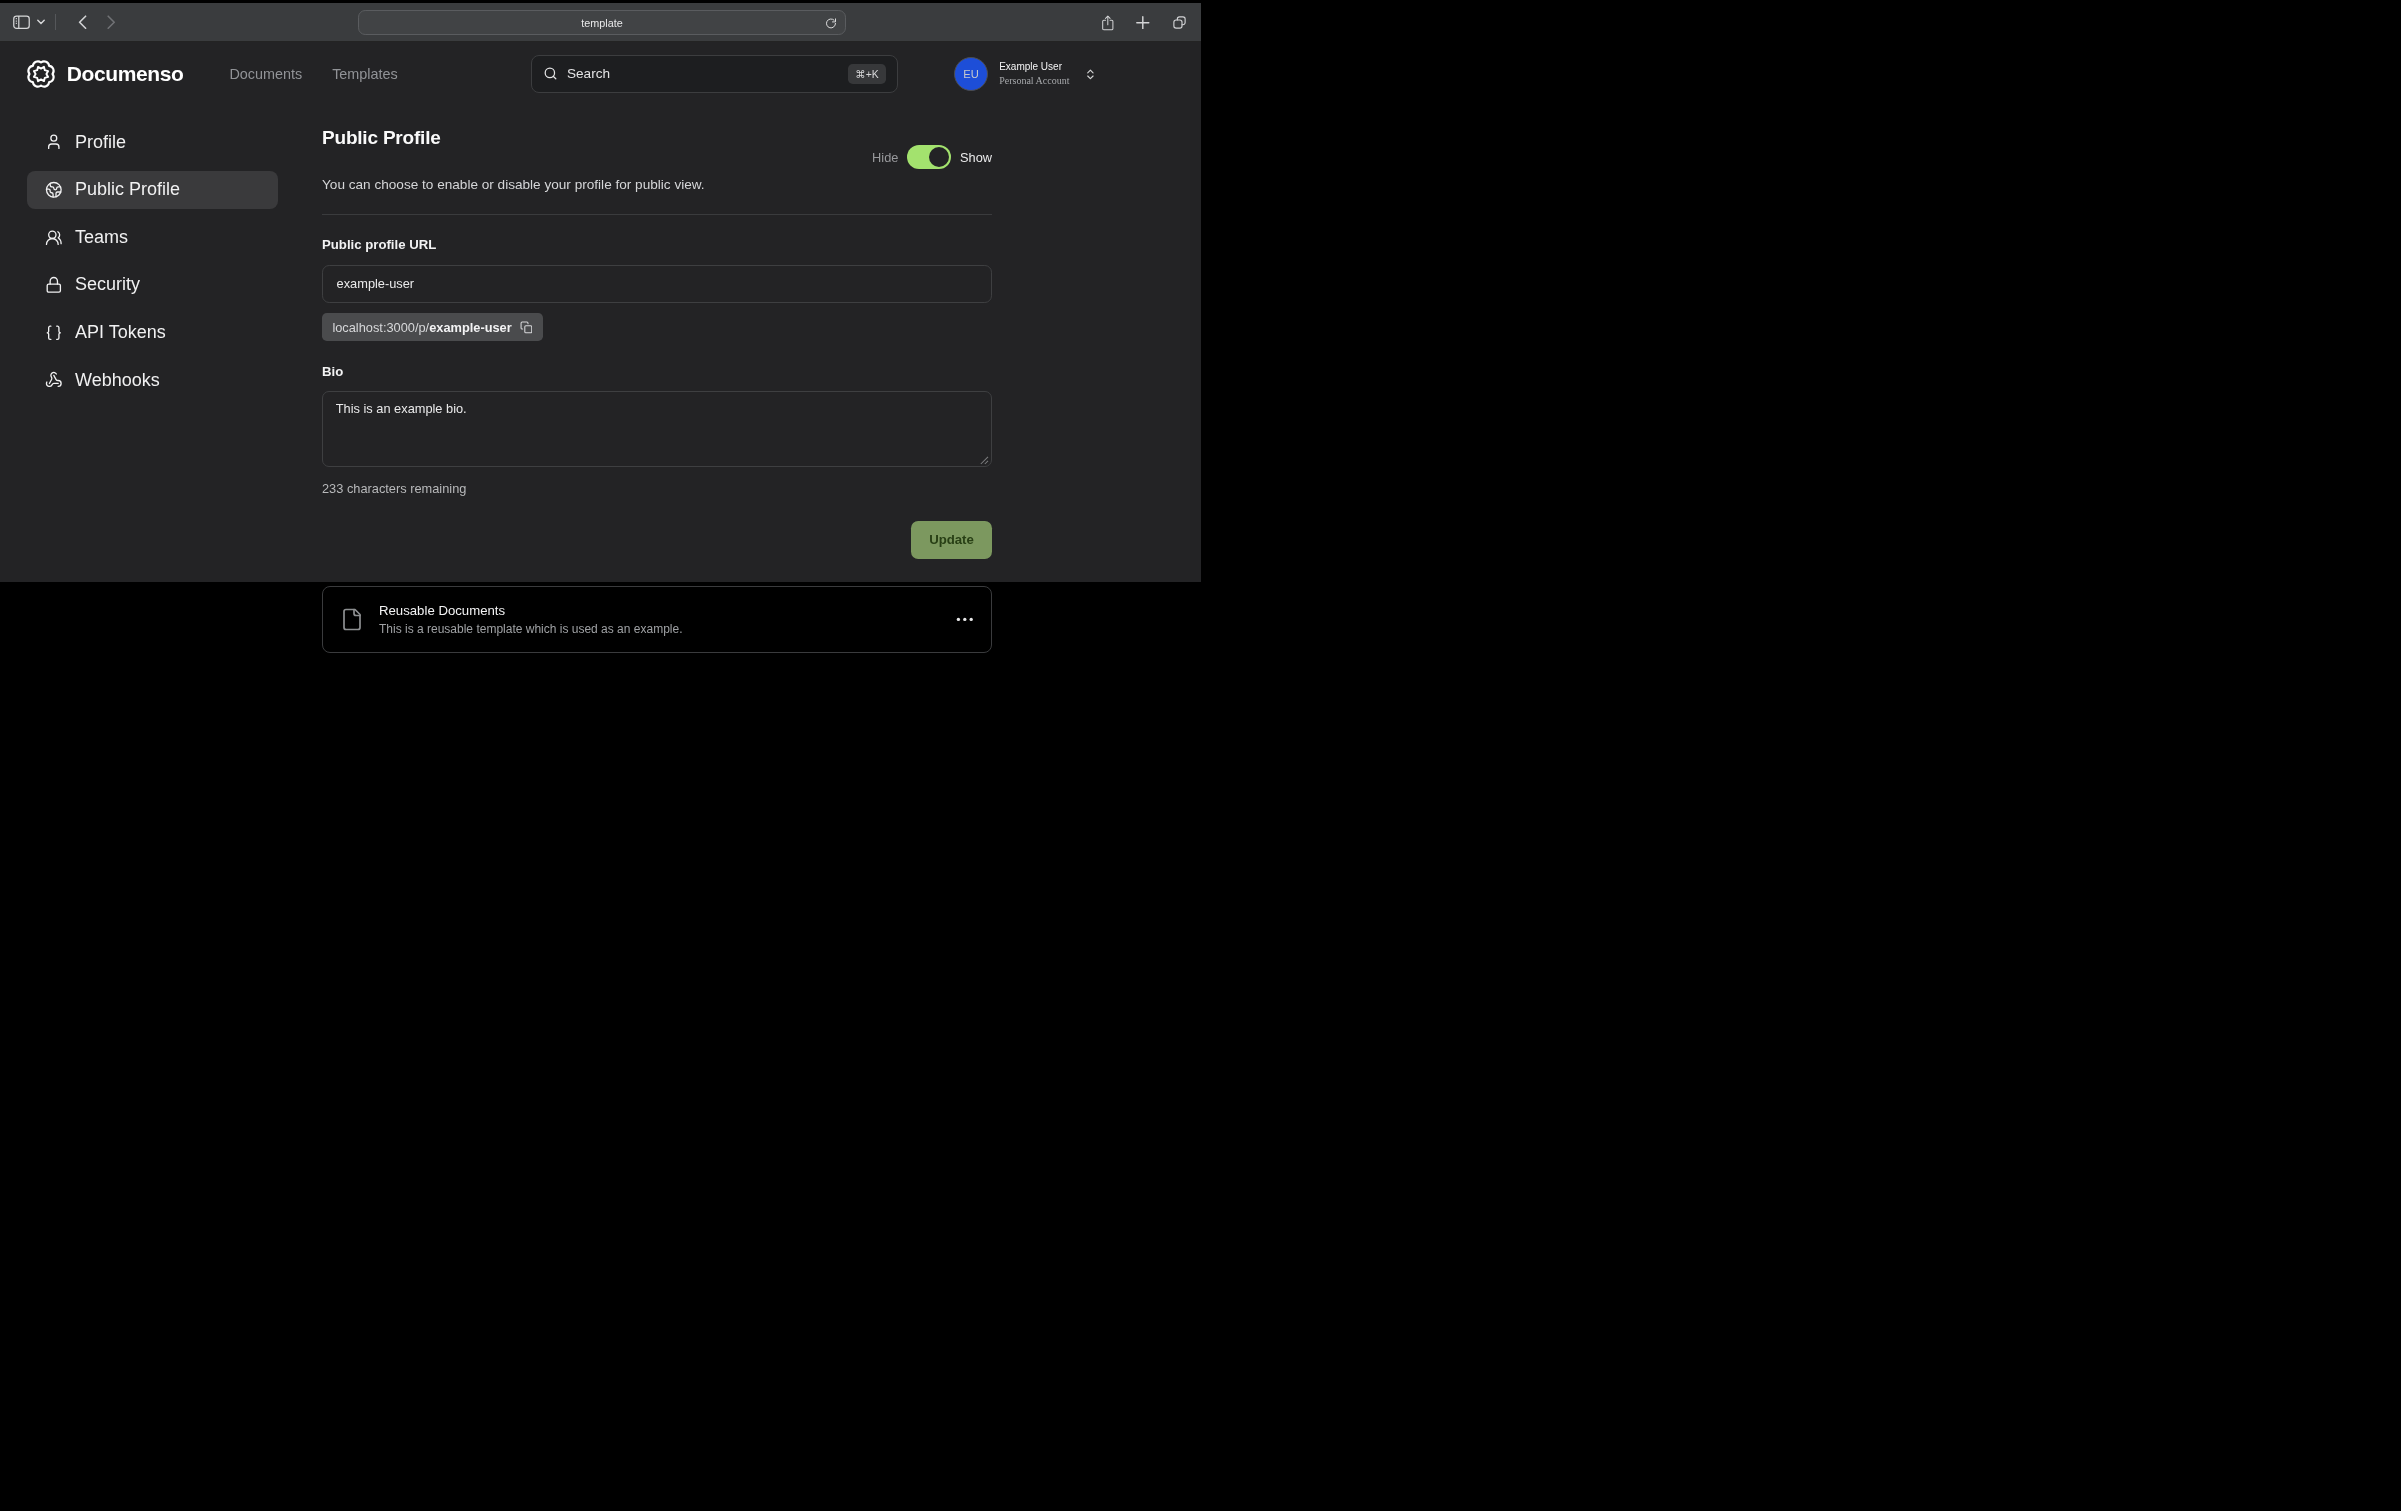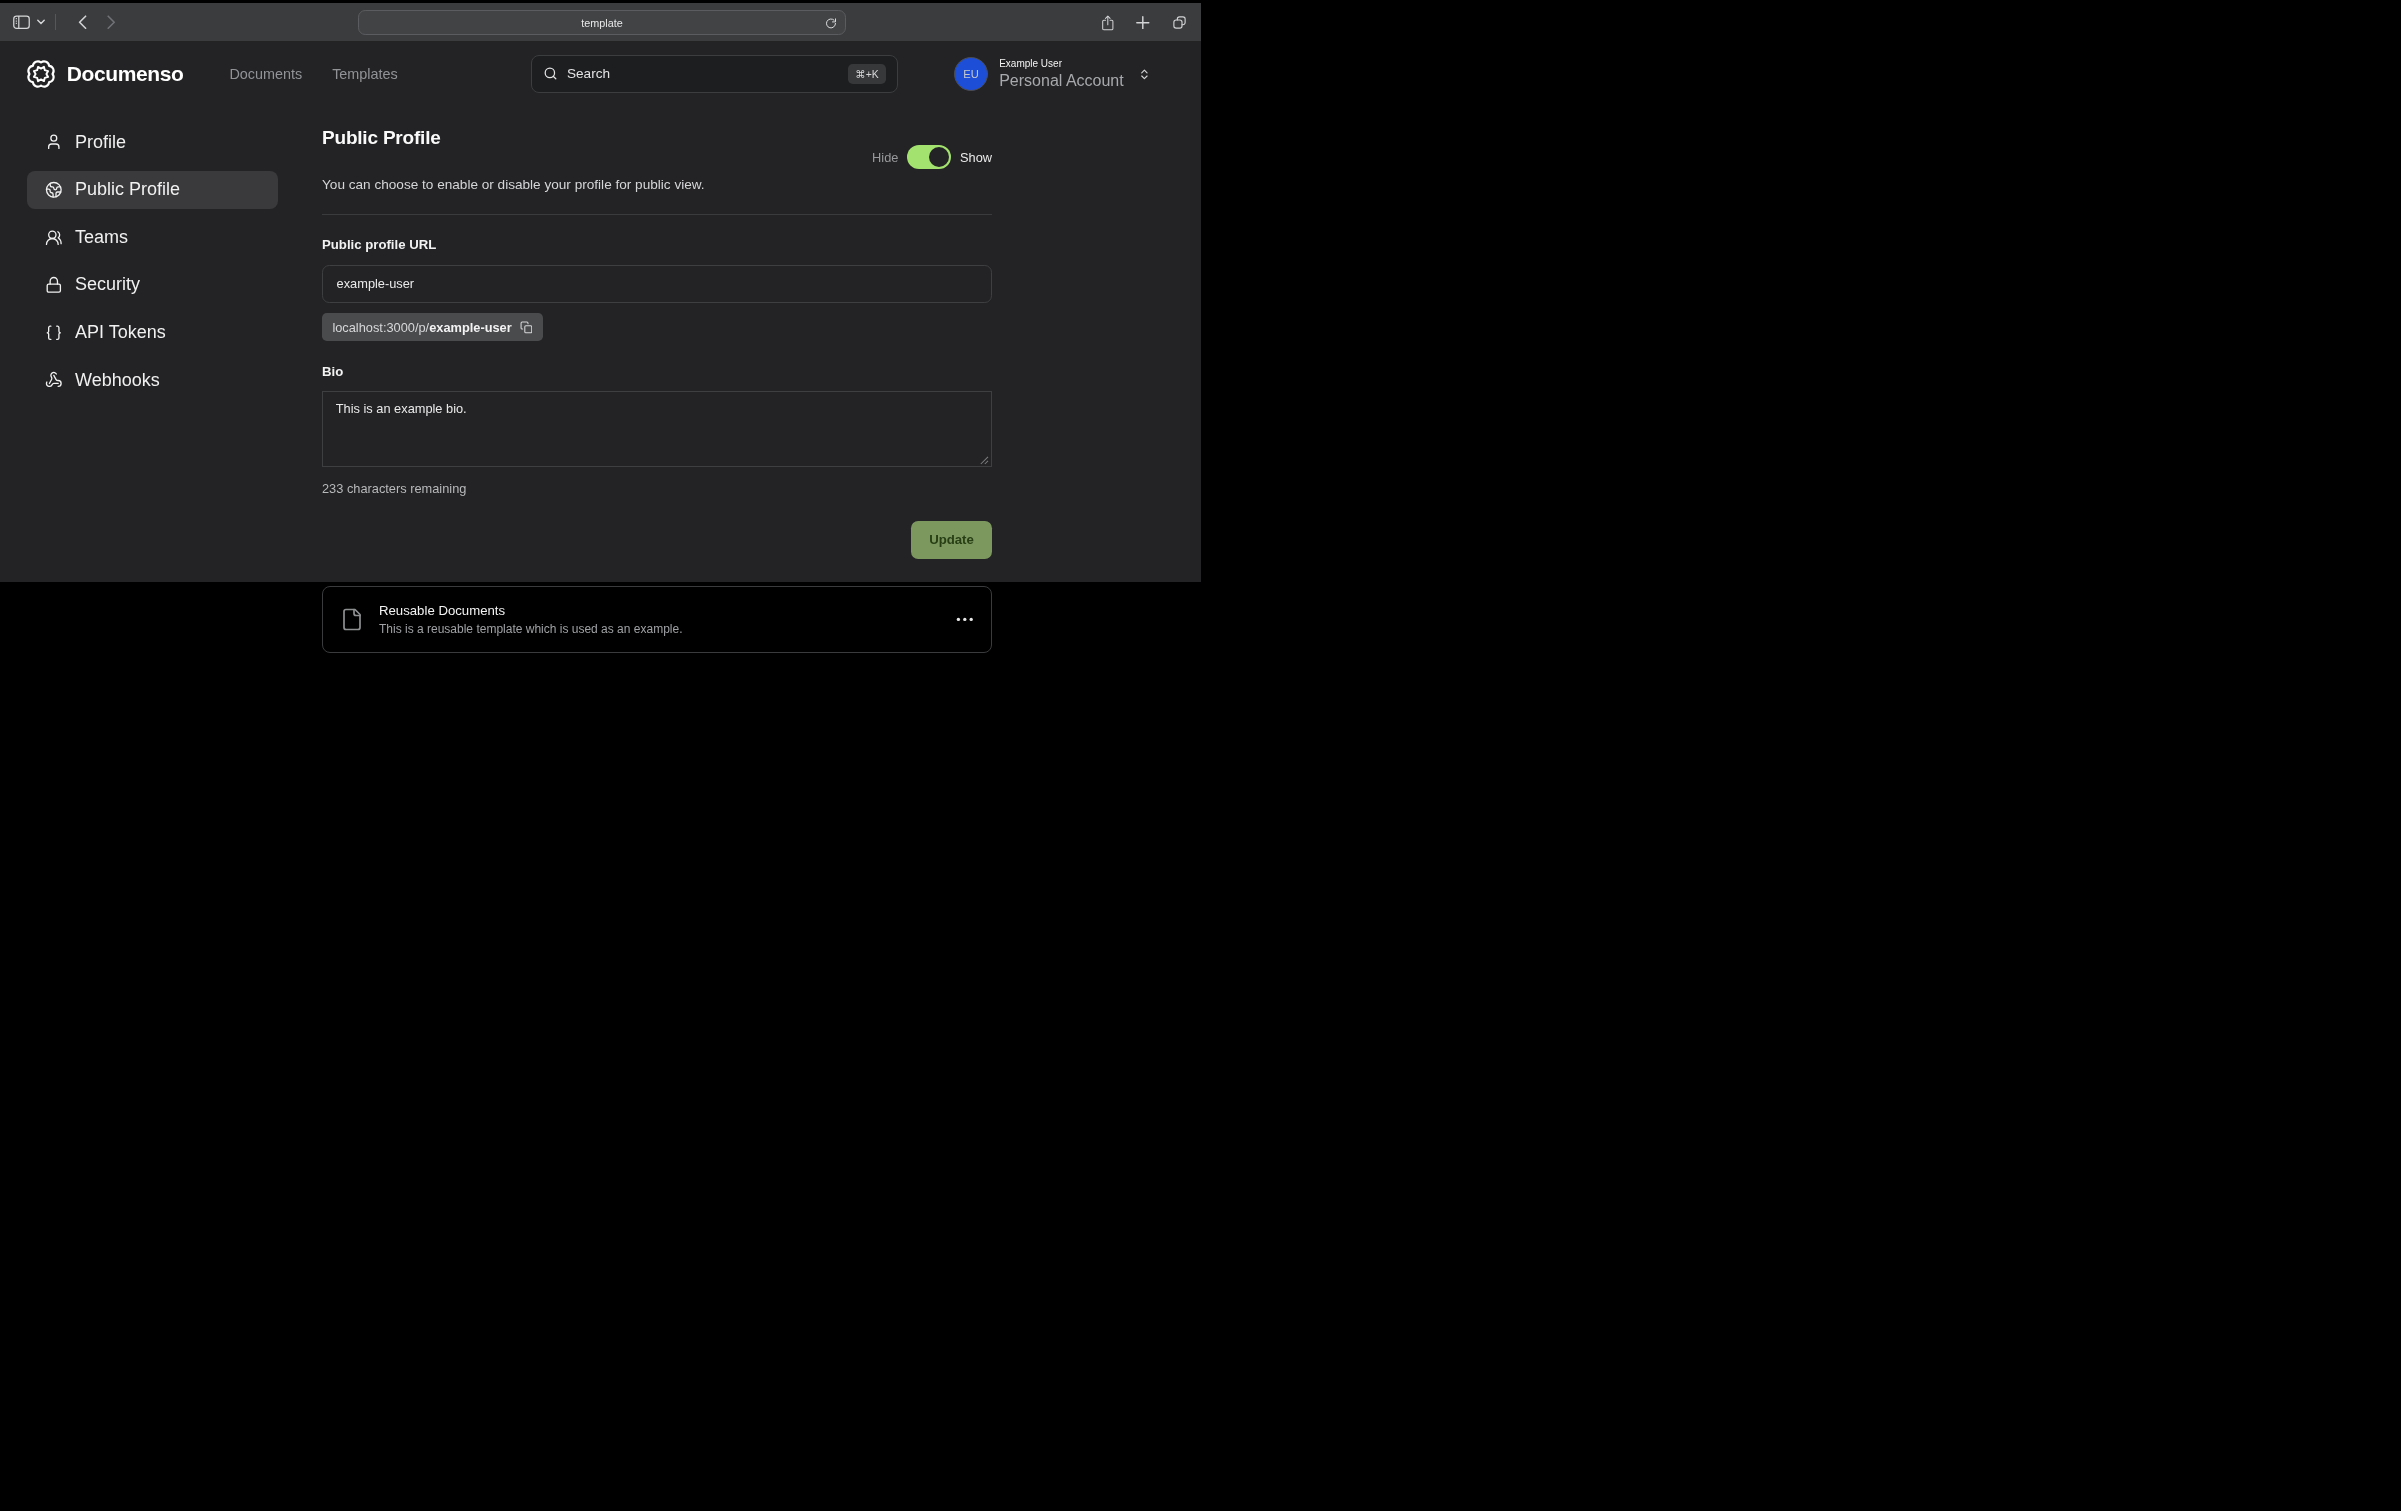--- a/index.html
+++ b/index.html
@@ -32,21 +32,21 @@
   .search-box { position:absolute; left:531px; top:12.8px; width:367px; height:38px;
                 background:#1d1e20; border:0.8px solid #3c3d3f; border-radius:8px;
                 display:flex; align-items:center; padding:0 11.2px; }
   .search-box .search-label { margin-left:8.8px; font-size:13.6px; color:#e3e3e4; }
   .kbd { margin-left:auto; background:#37383a; border-radius:4.8px; padding:4px 7.2px; font-size:10.4px; color:#d8d8da; }
   .account { position:absolute; left:954px; top:15px; display:flex; align-items:center; }
   .avatar { width:34px; height:34px; border-radius:50%; background:#1d4ed8; border:1.6px solid #4c4d4f;
             display:flex; align-items:center; justify-content:center; font-size:11.2px; color:#c6c9cd; font-weight:500; }
   .account-text { margin-left:11.2px; line-height:1.2; }
   .account-name { font-size:10px; color:#f4f4f5; font-weight:500; }
-  .account-type { font-size:16px; color:#a7a9ac; margin-top:1.6px; }
+  .account-type { font-size:10px; color:#a7a9ac; margin-top:1.6px;font-family:Liberation Serif, serif; }
   .account-caret { margin-left:14.4px; color:#d2d3d4; }
 
   
   .layout { display:flex; align-items:flex-start; }
   .sidebar { width:251px; margin:17px 0 0 27px; flex:none; }
   .side-item { height:38px; border-radius:8px; display:flex; align-items:center;
                padding-left:18.4px; margin-bottom:9.6px; color:#f1f1f2; cursor:default; }
   .side-item .label { margin-left:12px; font-size:18px; font-weight:500; }
   .side-item.active { background:#3a3a3c; }
   .side-icon { color:#f1f1f2; }
@@ -63,21 +63,21 @@
   .subtitle { margin-top:8px; font-size:13.6px; color:#d5d6d8; }
   .rule { border:none; border-top:0.8px solid #3a3b3d; margin-top:21.6px; }
   .field-label { margin-top:22.4px; font-size:13.2px; font-weight:600; color:#f2f2f3; }
   .text-input { margin-top:12.8px; width:100%; height:38px; border:0.8px solid #3e3f41; border-radius:7.2px;
                 background:transparent; color:#eaeaeb; font-size:12.8px; padding:0 13.6px;
                 font-family:"Liberation Sans","DejaVu Sans",sans-serif; outline:none; }
   .url-pill { margin-top:10.4px; display:inline-flex; align-items:center; gap:8px; height:28px;
               background:#4a4b4d; border-radius:4.8px; padding:0 10.4px; font-size:12.8px; color:#d7d8da; cursor:pointer; }
   .url-pill b { color:#f3f3f4; font-weight:700; }
   .bio-wrap { position:relative; margin-top:12px; }
-  .bio-area { width:100%; height:76px; border:0.8px solid #3e3f41; border-radius:0; background:transparent;
+  .bio-area { width:100%; height:76px; border:0.8px solid #3e3f41; border-radius:7px; background:transparent;
               color:#eaeaeb; font-size:12.8px; padding:9.6px 12.8px; resize:none; outline:none;
               font-family:"Liberation Sans","DejaVu Sans",sans-serif; }
   .resize-glyph { position:absolute; right:3.2px; bottom:4.8px; color:#7c7d7f; }
   .remaining { margin-top:11.2px; font-size:12.8px; color:#b8b9bb; }
   .update-row { display:flex; justify-content:flex-end; margin-top:25px; }
   .btn-update { width:81px; height:38px; border:none; border-radius:7.2px; background:#7c985f;
                 color:#283f15; font-size:13.2px; font-weight:600; cursor:pointer;
                 font-family:"Liberation Sans","DejaVu Sans",sans-serif; }
   .templates-head { display:flex; justify-content:space-between; margin-top:38px; }
   h2.sub-title { font-size:16.4px; font-weight:600; color:#fafafa; }

